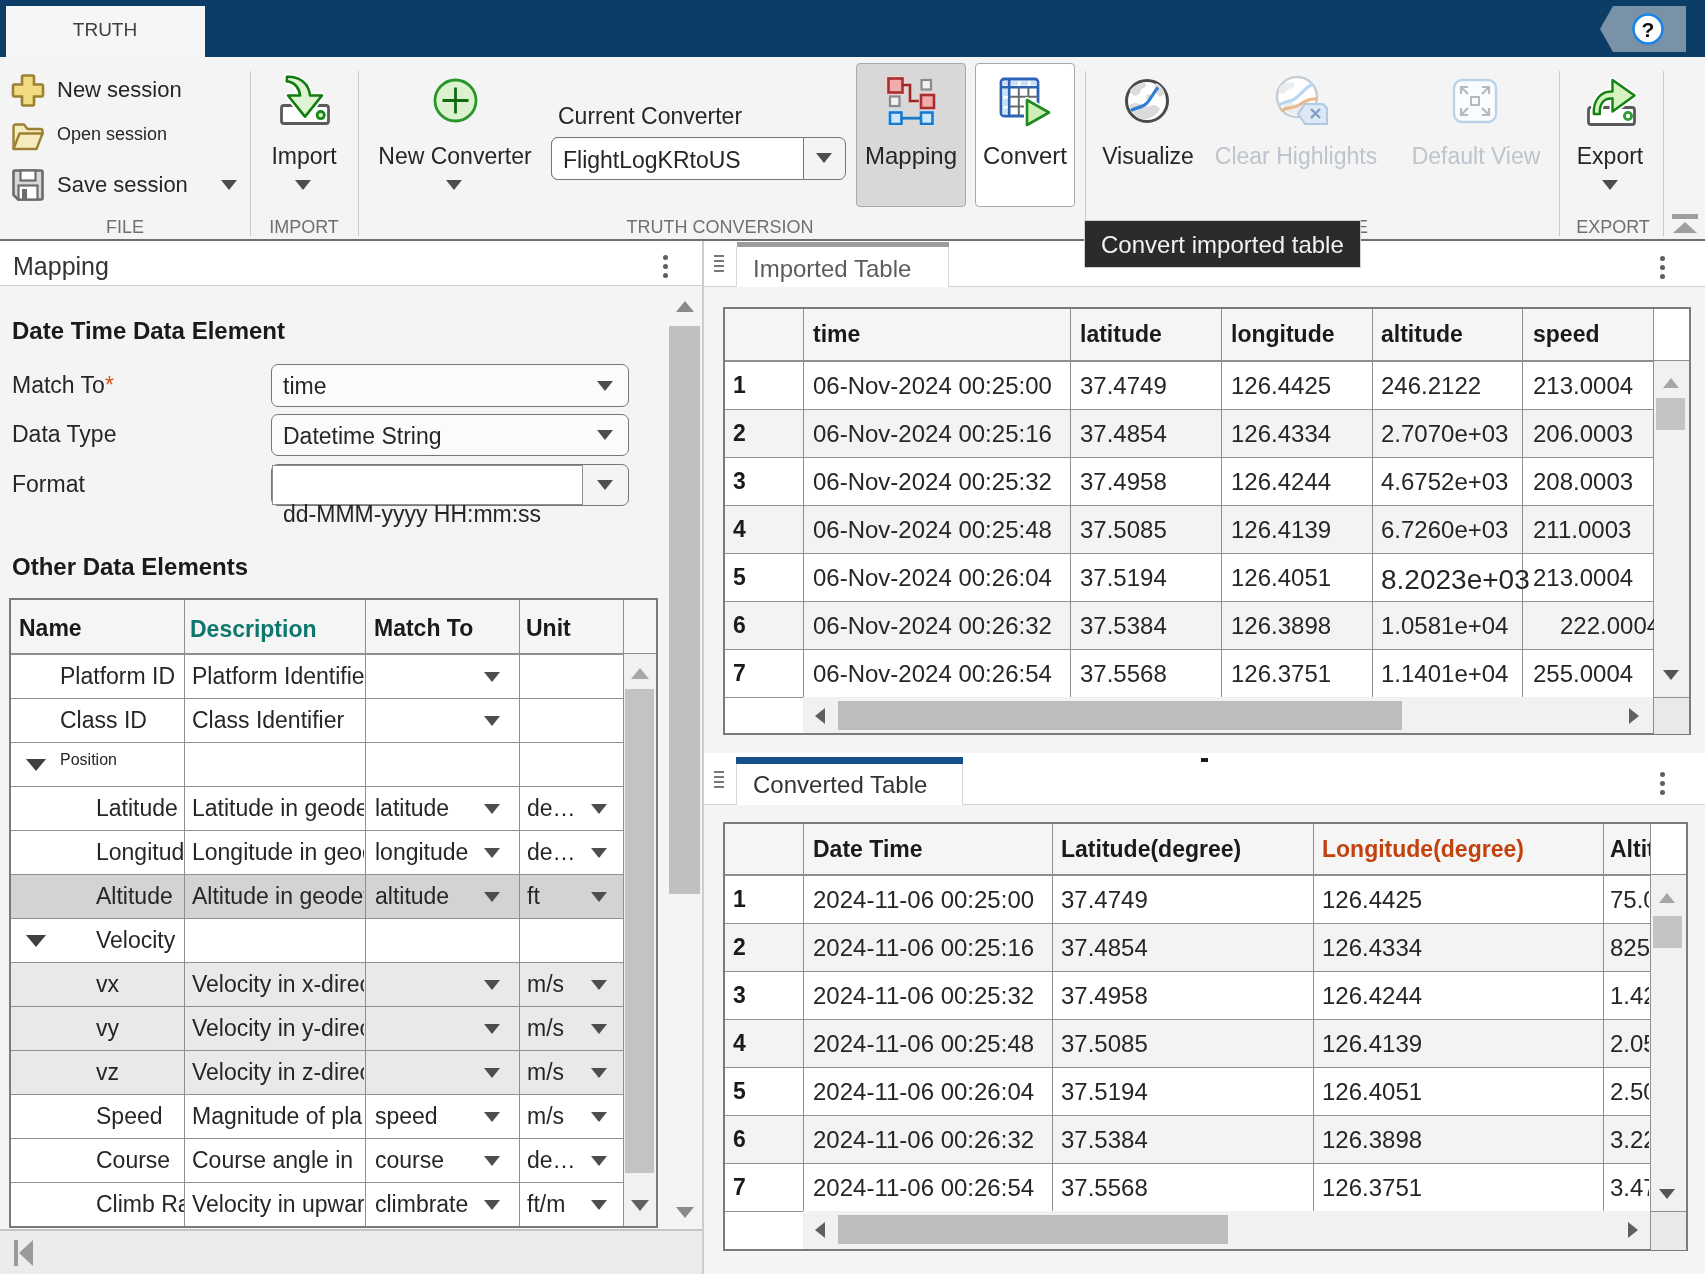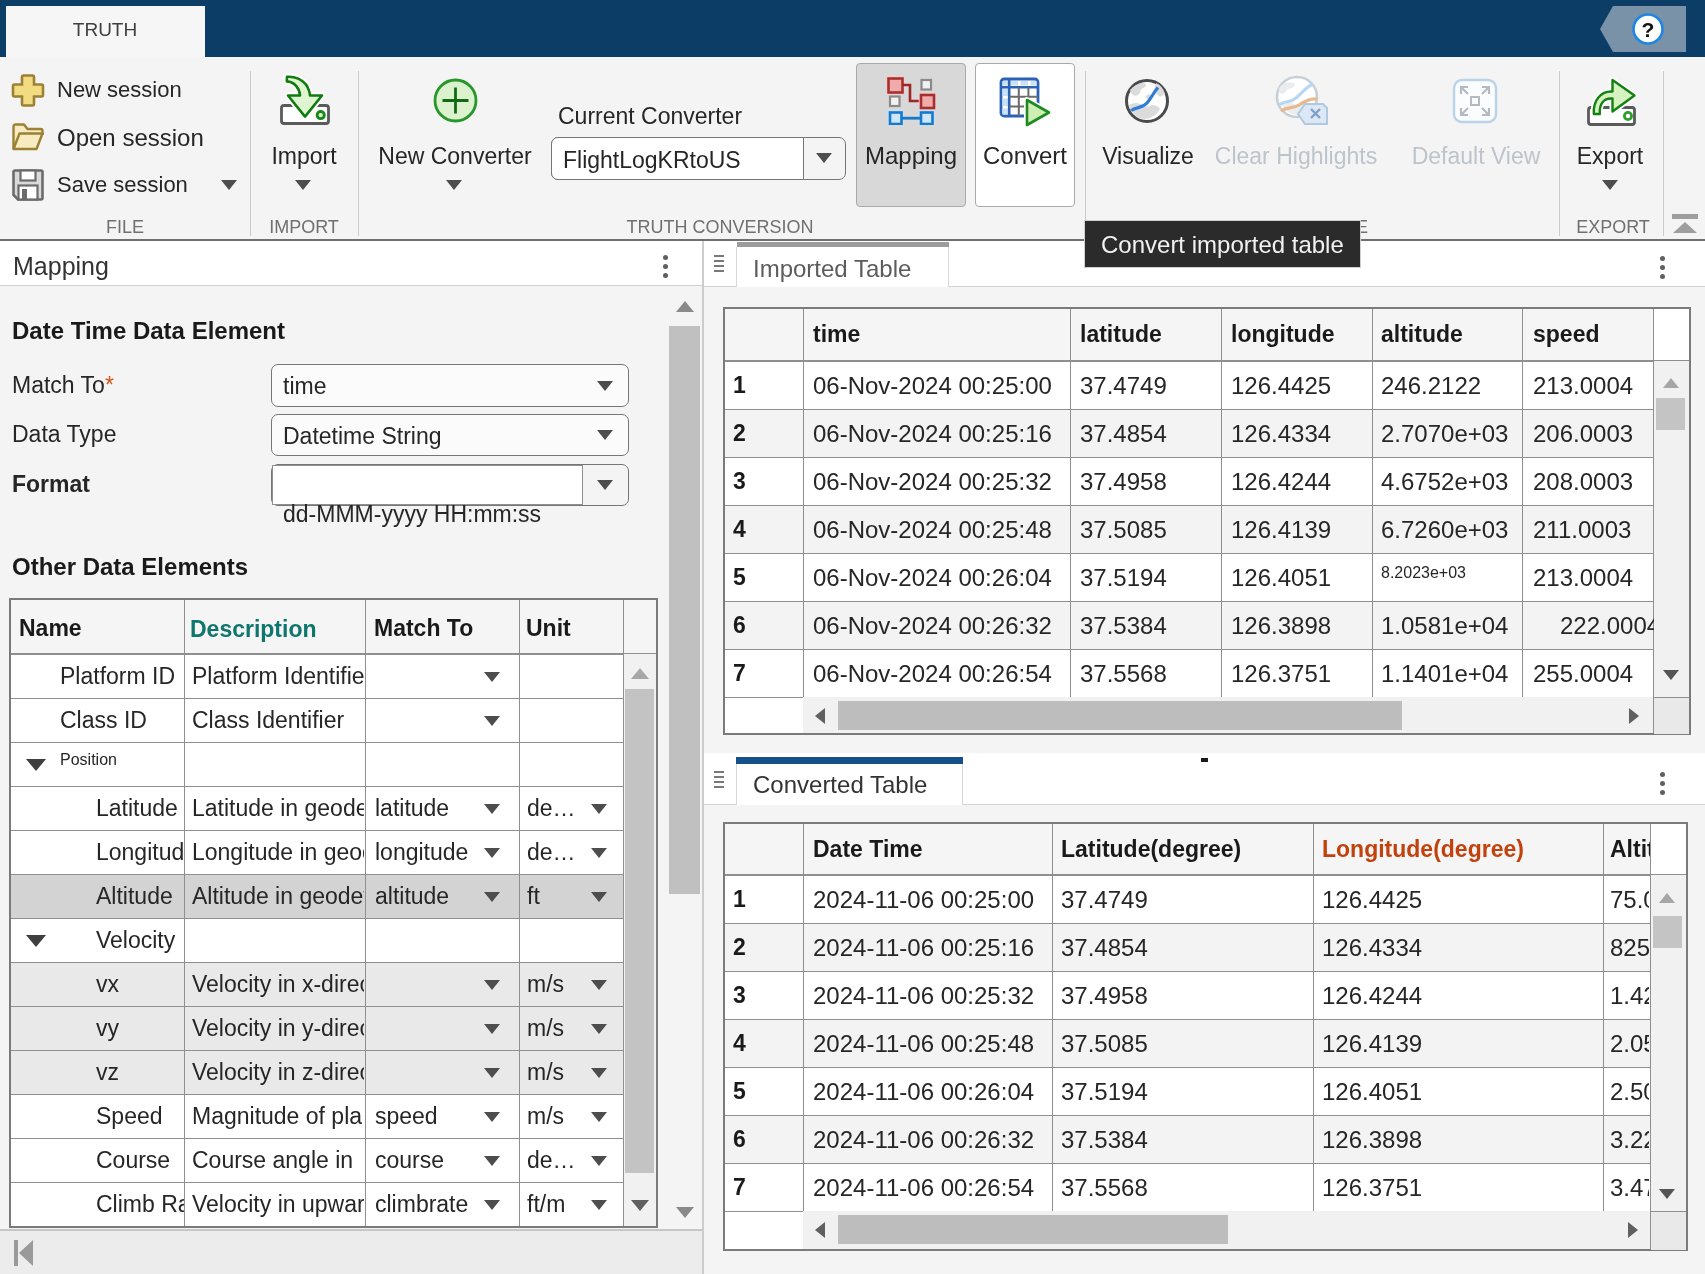--- a/index.html
+++ b/index.html
@@ -24,21 +24,21 @@
 <div class="a sep" style="left:1559px;"></div>
 <div class="a sep" style="left:1663px;"></div>
 <svg class="a" style="left:11px;top:73px;" width="34" height="34" viewBox="0 0 34 34">
 <path d="M12.5 2.5 h9 a1.5 1.5 0 0 1 1.5 1.5 v7.5 h7.5 a1.5 1.5 0 0 1 1.5 1.5 v9 a1.5 1.5 0 0 1 -1.5 1.5 h-7.5 v7.5 a1.5 1.5 0 0 1 -1.5 1.5 h-9 a1.5 1.5 0 0 1 -1.5 -1.5 v-7.5 h-7.5 a1.5 1.5 0 0 1 -1.5 -1.5 v-9 a1.5 1.5 0 0 1 1.5 -1.5 h7.5 v-7.5 a1.5 1.5 0 0 1 1.5 -1.5 z" fill="#F2DC81" stroke="#9C8033" stroke-width="2.6"></path>
 </svg>
 <div class="a txt" style="left:57px;top:77px;font-size:22px;color:#262626;font-weight:400;">New session</div>
 <svg class="a" style="left:11px;top:121px;" width="34" height="32" viewBox="0 0 34 32">
 <path d="M2.5 28 V5.5 a2 2 0 0 1 2 -2 h8.5 l3.5 4.5 h13 a2 2 0 0 1 2 2 v4" fill="#F7ECC0" stroke="#9C8033" stroke-width="2.4" stroke-linejoin="round"></path>
 <path d="M2.5 28 L8.5 12.5 h23 L25.5 28 z" fill="#F7ECC0" stroke="#9C8033" stroke-width="2.4" stroke-linejoin="round"></path>
 </svg>
-<div class="a txt" style="left:57px;top:124px;font-size:24px;color:#262626;font-weight:400;">Open session</div>
+<div class="a txt" style="left:57px;top:124px;font-size:18px;color:#262626;font-weight:400;">Open session</div>
 <svg class="a" style="left:11px;top:168px;" width="34" height="34" viewBox="0 0 34 34">
 <path d="M4 2.5 h26 a1.5 1.5 0 0 1 1.5 1.5 v26 a1.5 1.5 0 0 1 -1.5 1.5 h-23 l-4.5-4.5 v-23 a1.5 1.5 0 0 1 1.5 -1.5 z" fill="#d9d9d9" stroke="#6b6b6b" stroke-width="2.6"></path>
 <rect x="9.5" y="2.5" width="15" height="10" fill="#ffffff" stroke="#6b6b6b" stroke-width="2.2"></rect>
 <rect x="7.5" y="17.5" width="19" height="14" fill="#ffffff" stroke="#6b6b6b" stroke-width="2.2"></rect>
 <rect x="11" y="21" width="5" height="10.5" fill="#6b6b6b"></rect>
 </svg>
 <div class="a txt" style="left:57px;top:172px;font-size:22px;color:#262626;font-weight:400;">Save session</div>
 <div class="a" style="left:221px;top:180px;width:0;height:0;border-left:8.5px solid transparent;border-right:8.5px solid transparent;border-top:10px solid #4d4d4d;"></div>
 <div class="a txt" style="left:125px;top:217px;transform:translateX(-50%);font-size:18px;color:#707070;font-weight:400;">FILE</div>
 <svg class="a" style="left:277px;top:72px;" width="56" height="54" viewBox="0 0 56 54">
@@ -131,21 +131,21 @@
 <div class="a" style="left:1673px;top:222px;width:0;height:0;border-left:12px solid transparent;border-right:12px solid transparent;border-bottom:11px solid #9e9e9e;"></div>
 <div class="a " style="left:0;top:241px;width:703px;height:45px;background:#ffffff;border-bottom:1.5px solid #cfcfcf;"></div>
 <div class="a txt" style="left:13px;top:252px;font-size:25px;color:#333333;font-weight:400;">Mapping</div>
 <div class="a " style="left:663px;top:255px;width:5px;height:5px;border-radius:50%;background:#5f5f5f;"></div>
 <div class="a " style="left:663px;top:264px;width:5px;height:5px;border-radius:50%;background:#5f5f5f;"></div>
 <div class="a " style="left:663px;top:273px;width:5px;height:5px;border-radius:50%;background:#5f5f5f;"></div>
 <div class="a " style="left:0;top:287px;width:703px;height:987px;background:#f4f4f4;"></div>
 <div class="a txt" style="left:12px;top:317px;font-size:24px;color:#1a1a1a;font-weight:700;">Date Time Data Element</div>
 <div class="a txt" style="left:12px;top:372px;font-size:23px;color:#262626;font-weight:400;">Match To<span style="color:#D95319">*</span></div>
 <div class="a txt" style="left:12px;top:421px;font-size:23px;color:#262626;font-weight:400;">Data Type</div>
-<div class="a txt" style="left:12px;top:471px;font-size:23px;color:#262626;font-weight:700;">Format</div>
+<div class="a txt" style="left:12px;top:471px;font-size:23px;color:#262626;font-weight:400;">Format</div>
 <div class="a " style="left:271px;top:364px;width:358px;height:43px;background:#fbfbfb;border:1.5px solid #767676;border-radius:7px;"></div>
 <div class="a txt" style="left:283px;top:373px;font-size:23px;color:#262626;font-weight:400;">time</div>
 <div class="a" style="left:597px;top:381px;width:0;height:0;border-left:8.5px solid transparent;border-right:8.5px solid transparent;border-top:10px solid #4d4d4d;"></div>
 <div class="a " style="left:271px;top:414px;width:358px;height:42px;background:#fbfbfb;border:1.5px solid #767676;border-radius:7px;"></div>
 <div class="a txt" style="left:283px;top:423px;font-size:23px;color:#262626;font-weight:400;">Datetime String</div>
 <div class="a" style="left:597px;top:430px;width:0;height:0;border-left:8.5px solid transparent;border-right:8.5px solid transparent;border-top:10px solid #4d4d4d;"></div>
 <div class="a " style="left:271px;top:464px;width:358px;height:42px;background:#f4f4f4;border:1.5px solid #767676;border-radius:7px;"></div>
 <div class="a " style="left:272px;top:465px;width:311px;height:40px;background:#ffffff;border:1.5px solid #8f8f8f;"></div>
 <div class="a txt" style="left:283px;top:473px;font-size:23px;color:#262626;font-weight:400;margin-top:28px;">dd-MMM-yyyy HH:mm:ss</div>
 <div class="a" style="left:597px;top:480px;width:0;height:0;border-left:8.5px solid transparent;border-right:8.5px solid transparent;border-top:10px solid #4d4d4d;"></div>
@@ -306,21 +306,21 @@
 <div class="a txt" style="left:733px;top:516px;font-size:23px;color:#1a1a1a;font-weight:700;">4</div>
 <div class="a txt" style="left:813px;top:516px;font-size:24px;color:#262626;font-weight:400;">06-Nov-2024 00:25:48</div>
 <div class="a txt" style="left:1080px;top:516px;font-size:24px;color:#262626;font-weight:400;">37.5085</div>
 <div class="a txt" style="left:1231px;top:516px;font-size:24px;color:#262626;font-weight:400;">126.4139</div>
 <div class="a txt" style="left:1381px;top:516px;font-size:24px;color:#262626;font-weight:400;">6.7260e+03</div>
 <div class="a txt" style="left:1533px;top:516px;font-size:24px;color:#262626;font-weight:400;">211.0003</div>
 <div class="a txt" style="left:733px;top:564px;font-size:23px;color:#1a1a1a;font-weight:700;">5</div>
 <div class="a txt" style="left:813px;top:564px;font-size:24px;color:#262626;font-weight:400;">06-Nov-2024 00:26:04</div>
 <div class="a txt" style="left:1080px;top:564px;font-size:24px;color:#262626;font-weight:400;">37.5194</div>
 <div class="a txt" style="left:1231px;top:564px;font-size:24px;color:#262626;font-weight:400;">126.4051</div>
-<div class="a txt" style="left:1381px;top:564px;font-size:16px;color:#262626;font-weight:400;">8.2023e+03</div>
+<div class="a txt" style="left:1381px;top:564px;font-size:28px;color:#262626;font-weight:400;">8.2023e+03</div>
 <div class="a txt" style="left:1533px;top:564px;font-size:24px;color:#262626;font-weight:400;">213.0004</div>
 <div class="a txt" style="left:733px;top:612px;font-size:23px;color:#1a1a1a;font-weight:700;">6</div>
 <div class="a txt" style="left:813px;top:612px;font-size:24px;color:#262626;font-weight:400;">06-Nov-2024 00:26:32</div>
 <div class="a txt" style="left:1080px;top:612px;font-size:24px;color:#262626;font-weight:400;">37.5384</div>
 <div class="a txt" style="left:1231px;top:612px;font-size:24px;color:#262626;font-weight:400;">126.3898</div>
 <div class="a txt" style="left:1381px;top:612px;font-size:24px;color:#262626;font-weight:400;">1.0581e+04</div>
 <div class="a txt" style="left:1560px;top:612px;font-size:24px;color:#262626;font-weight:400;">222.0004</div>
 <div class="a txt" style="left:733px;top:660px;font-size:23px;color:#1a1a1a;font-weight:700;">7</div>
 <div class="a txt" style="left:813px;top:660px;font-size:24px;color:#262626;font-weight:400;">06-Nov-2024 00:26:54</div>
 <div class="a txt" style="left:1080px;top:660px;font-size:24px;color:#262626;font-weight:400;">37.5568</div>

